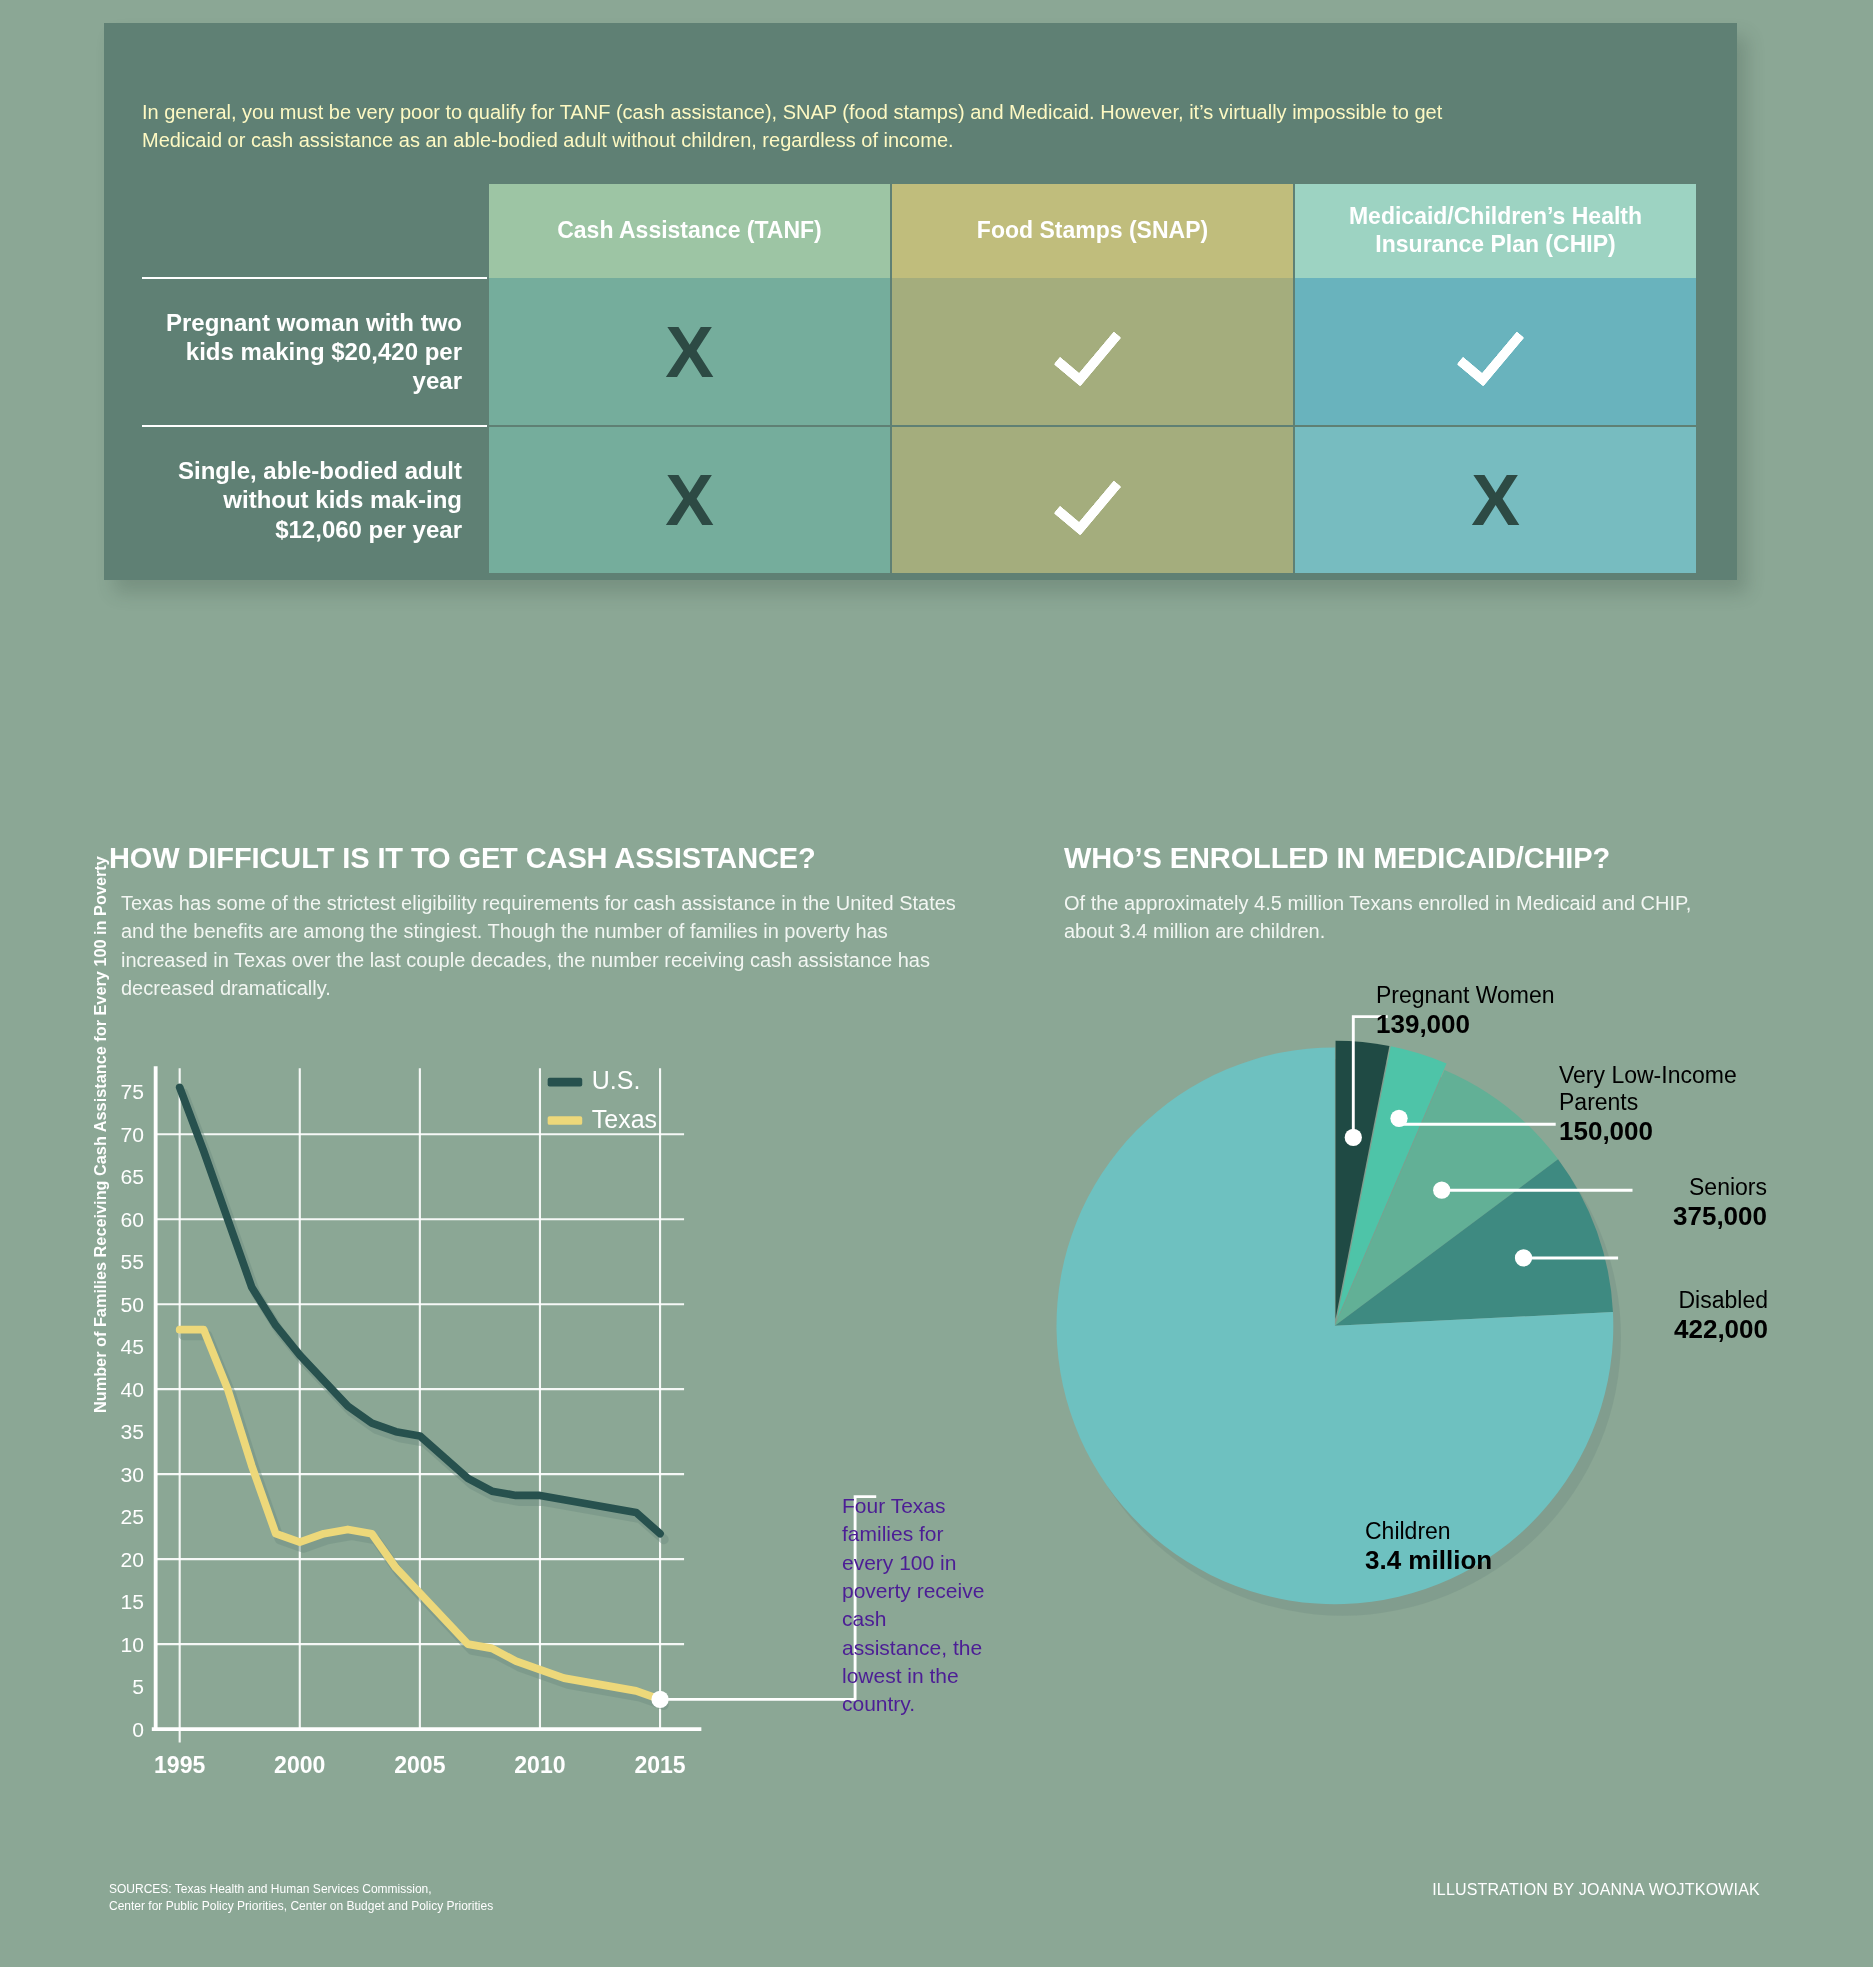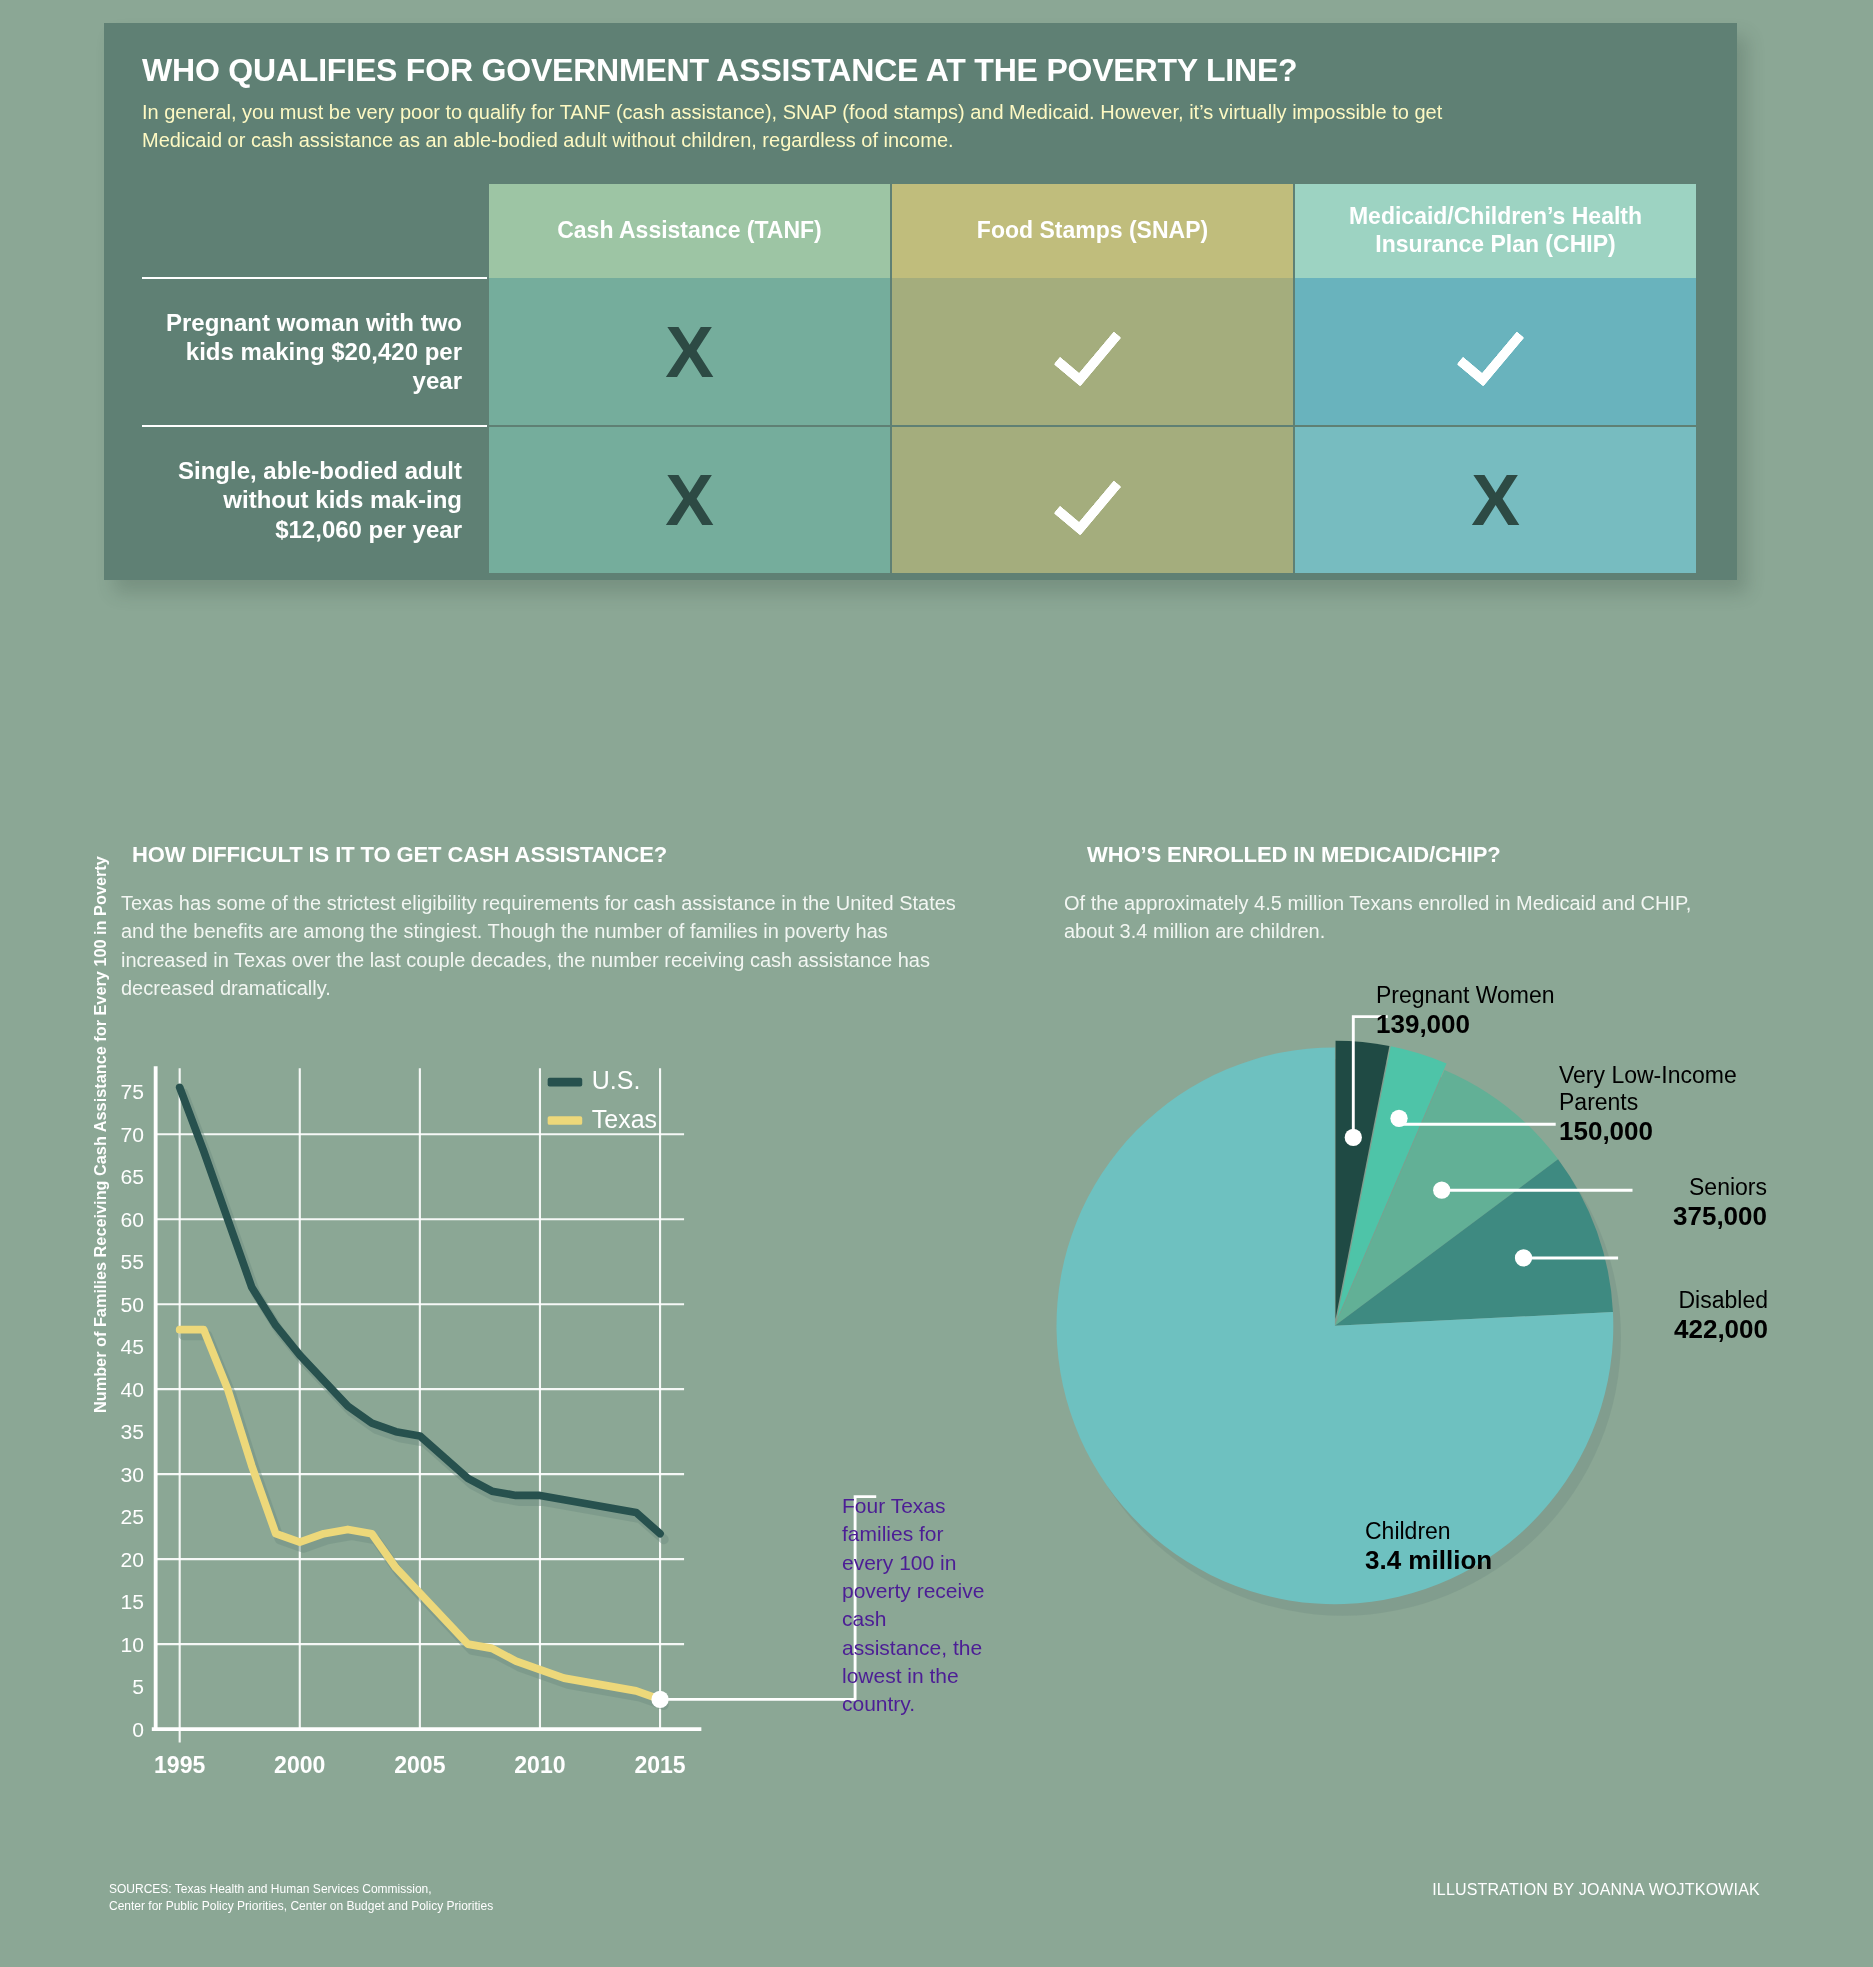--- a/index.html
+++ b/index.html
@@ -72,21 +72,21 @@
   .mark-check::after{
     content:"";position:absolute;left:13.4px;top:5.8px;
     width:25px;height:54px;border:10.6px solid #ffffff;
     border-top:none;border-left:none;
     transform:rotate(40deg);
     border-radius:1.9px;
   }
 
   
   .sec-h{
-    position:absolute;font-size:22px;font-weight:bold;color:#ffffff;letter-spacing:-0.1px;margin-left:23px;
+    position:absolute;font-size:29px;font-weight:bold;color:#ffffff;letter-spacing:-0.1px;
   }
   .sec-p{
     position:absolute;font-size:20px;line-height:1.42;color:#f2f6f2;font-weight:400;
   }
 
   
   #linechart{position:absolute;left:96px;top:1047px;}
   .ylab{
     position:absolute;left:91px;top:961px;
     transform-origin:left top;transform:rotate(-90deg) translateX(-452px);
@@ -110,21 +110,20 @@
   }
   .credit{
     position:absolute;right:113px;top:1881px;
     font-size:16px;color:#ffffff;font-weight:400;letter-spacing:0.2px;
   }
 </style>
 </head>
 <body>
 
 <div class="panel">
-  <div class="panel-title">WHO QUALIFIES FOR GOVERNMENT ASSISTANCE AT THE POVERTY LINE?</div>
   <div class="panel-sub">In general, you must be very poor to qualify for TANF (cash assistance), SNAP (food stamps) and Medicaid. However, it’s virtually impossible to get Medicaid or cash assistance as an able-bodied adult without children, regardless of income.</div>
 
   <table class="matrix">
     <colgroup>
         <col class="c0">
         <col class="cx">
         <col class="cx">
         <col class="cx">
       </colgroup>
     <thead>

